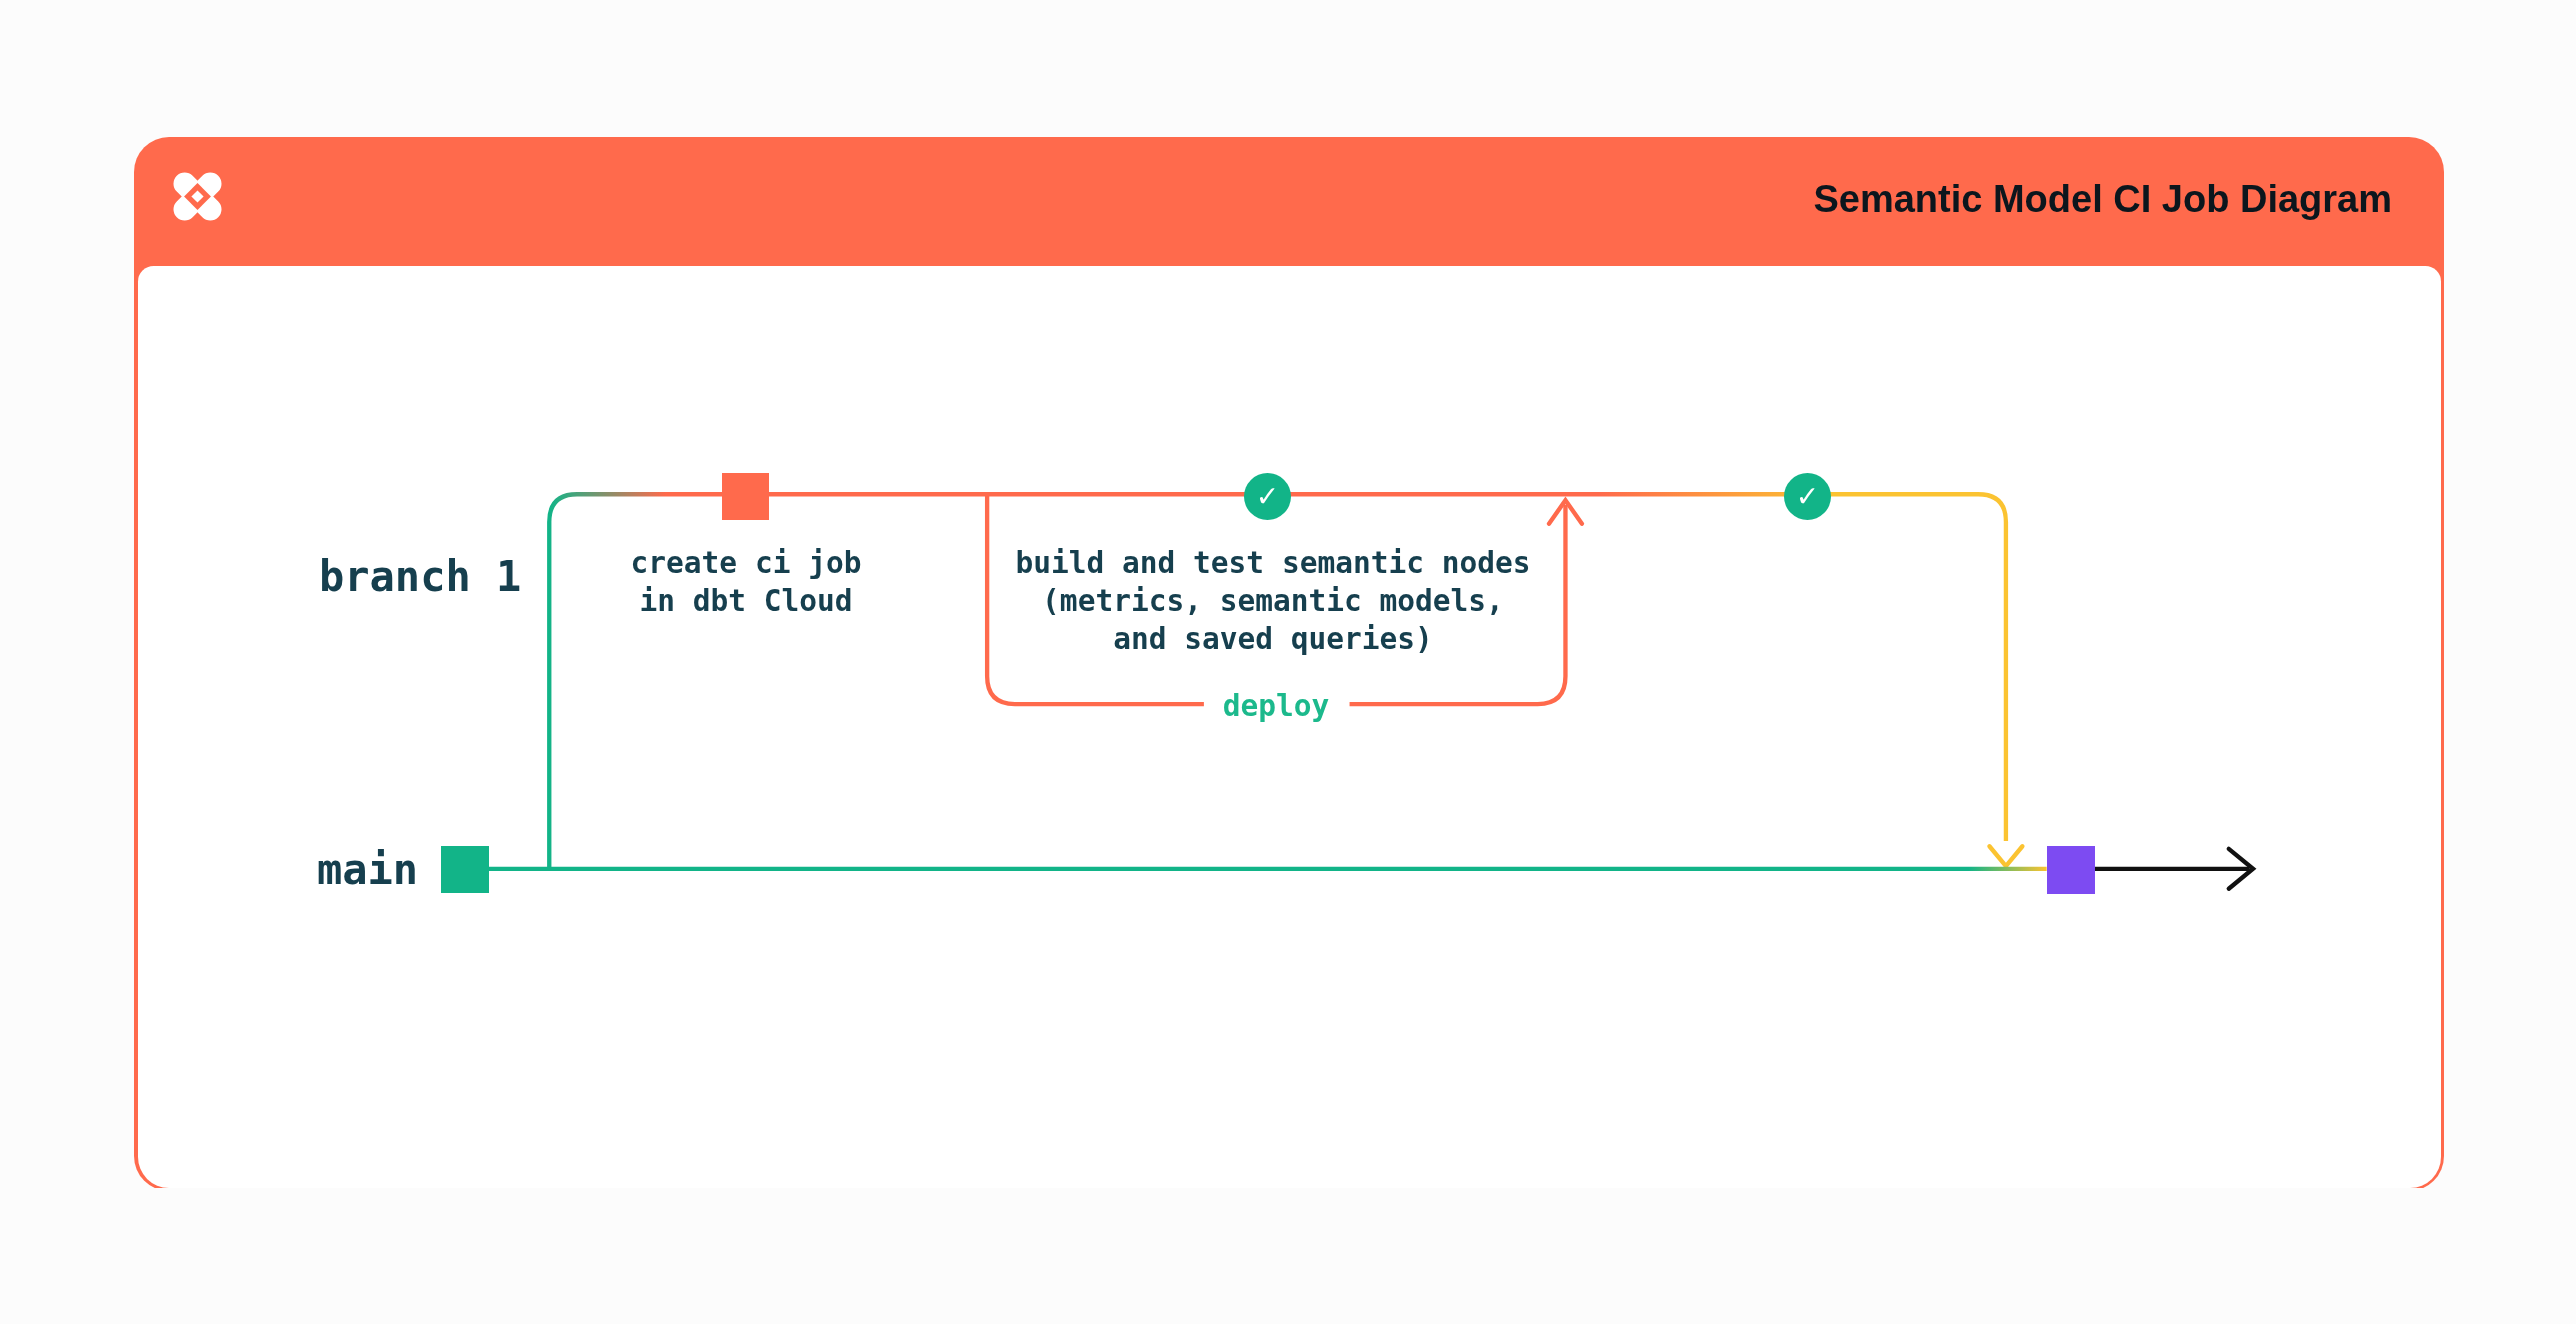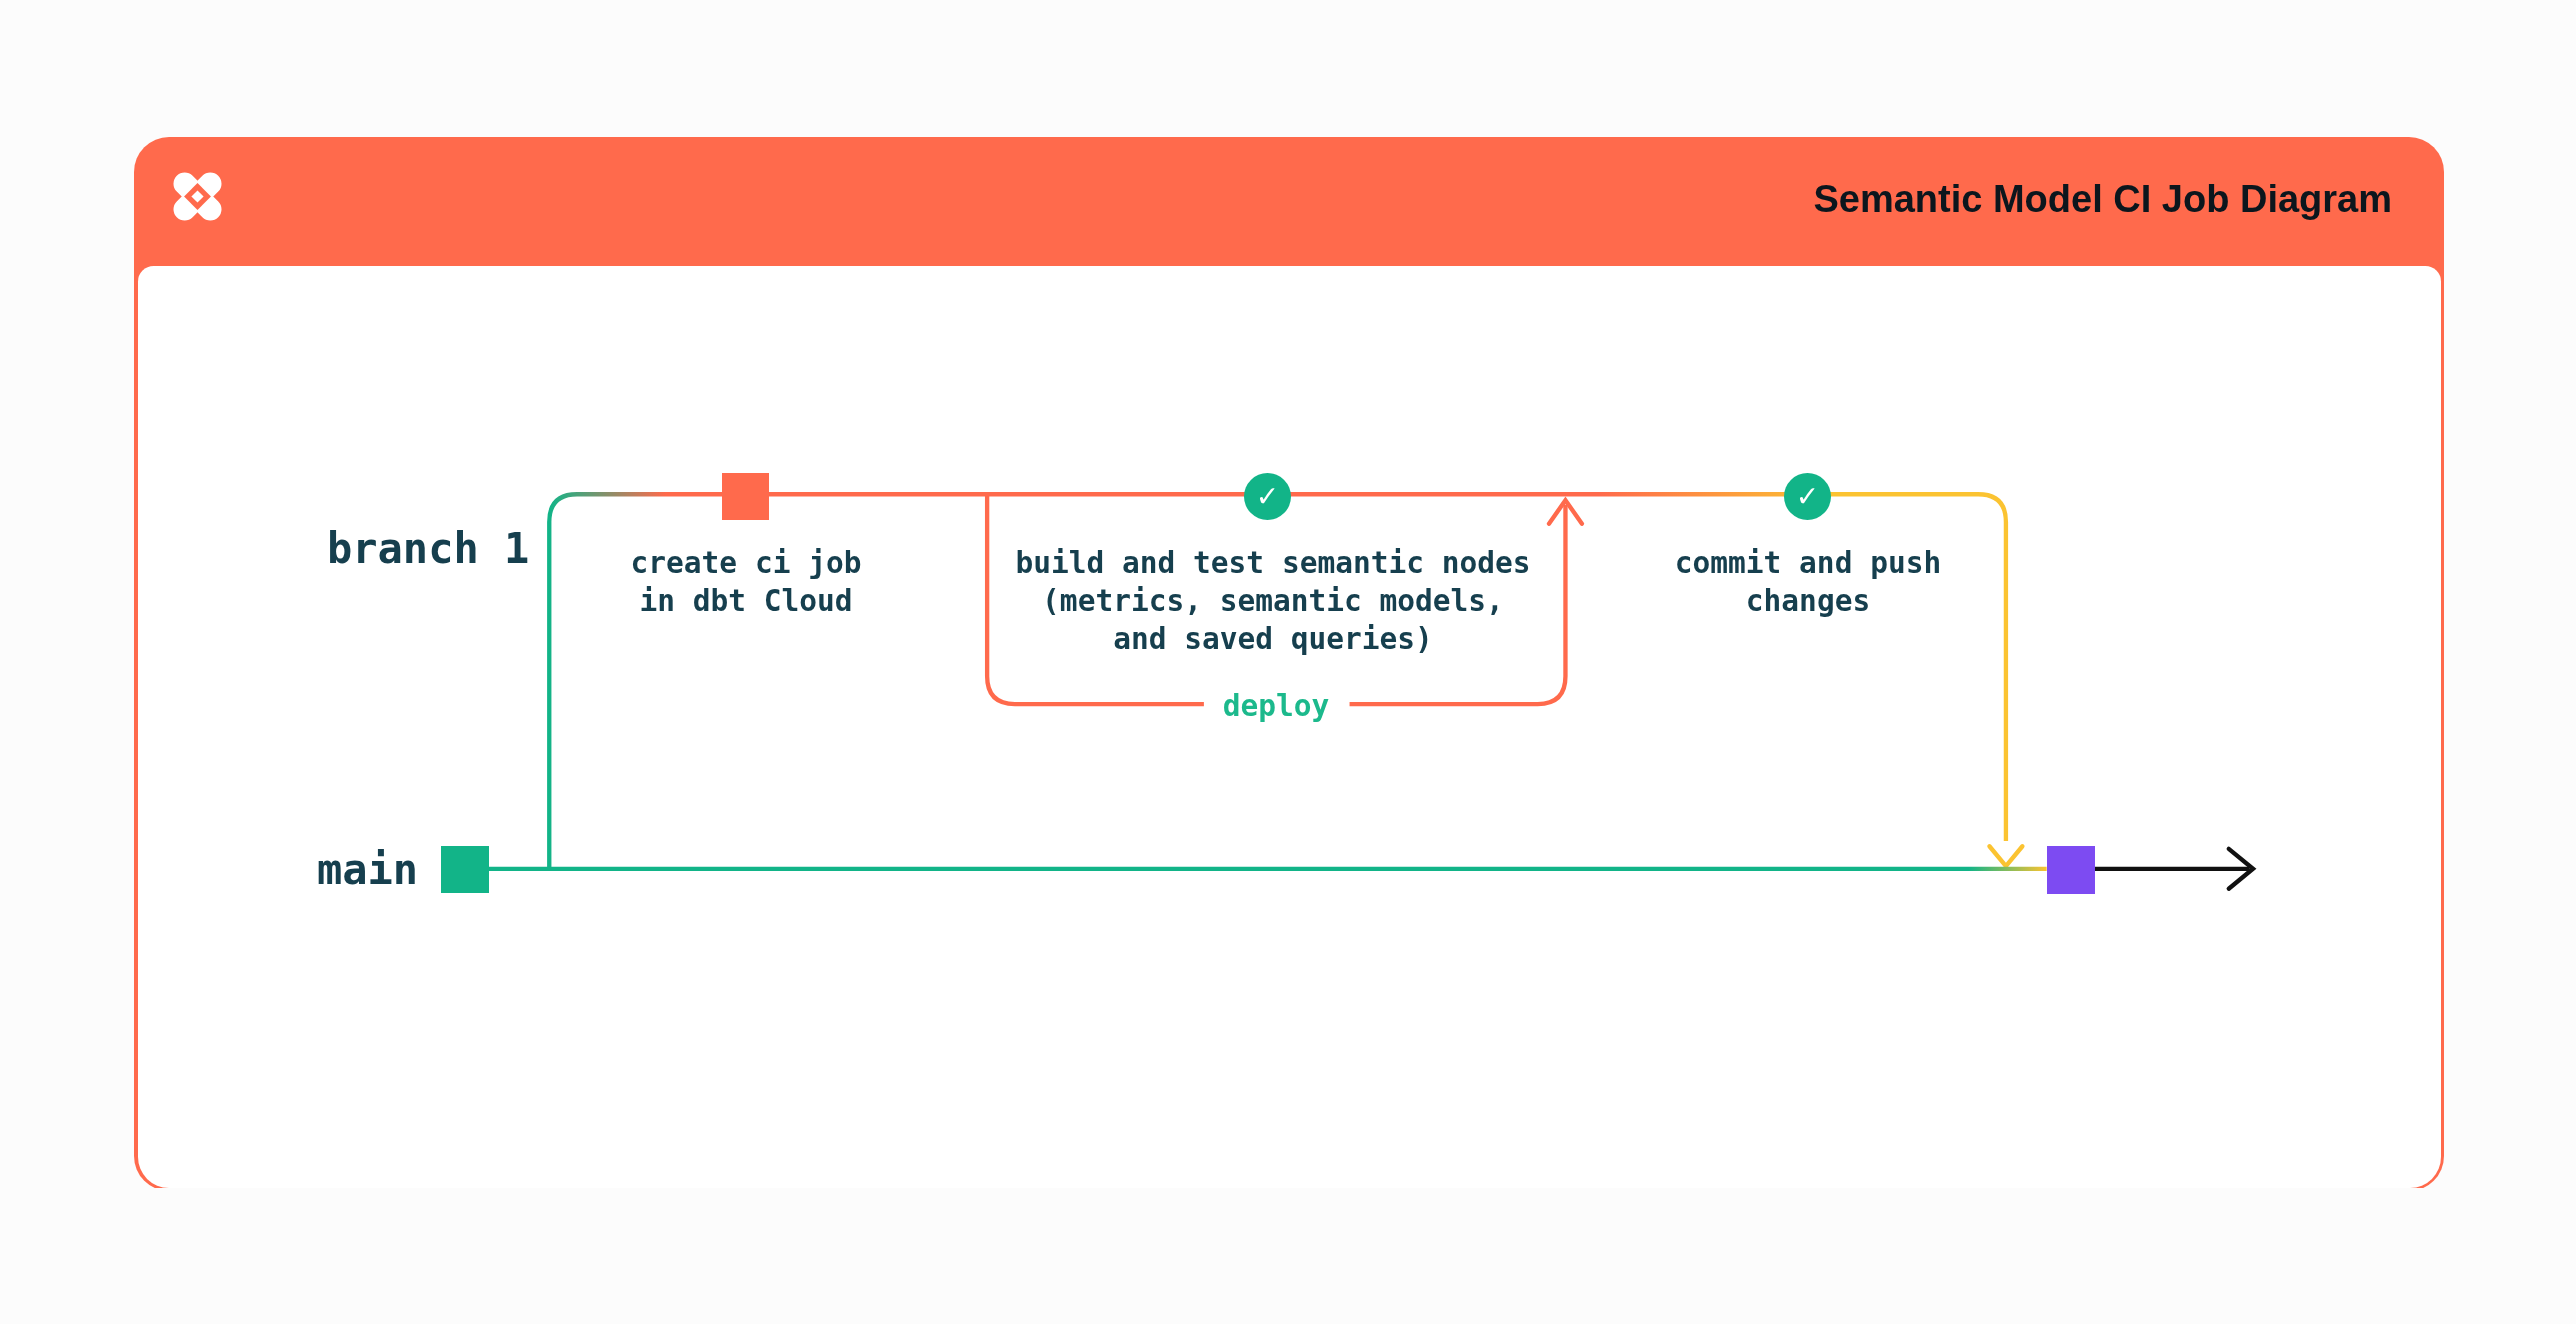--- a/index.html
+++ b/index.html
@@ -102,37 +102,36 @@
     <path d="M 560 1002 L 2360 1002" fill="none" stroke="url(#gradMain)" stroke-width="5"></path>
 
     <path d="M 2415 1002 L 2594 1002" fill="none" stroke="#111111" stroke-width="5"></path>
     <path d="M 2570 979 L 2598 1002 L 2570 1025" fill="none" stroke="#111111" stroke-width="5" stroke-linecap="round"></path>
 
     <path d="M 1138 572 L 1138 780 Q 1138 812 1170 812 L 1388 812" fill="none" stroke="#ff6a4c" stroke-width="5"></path>
     <path d="M 1556 812 L 1773 812 Q 1805 812 1805 780 L 1805 582" fill="none" stroke="#ff6a4c" stroke-width="5"></path>
     <path d="M 1786 604 L 1805 577 L 1824 604" fill="none" stroke="#ff6a4c" stroke-width="5" stroke-linecap="round"></path>
   </svg>
 
-  <div class="branch-name" style="left:319px; top:526px;margin-left:8px;">branch 1</div>
+  <div class="branch-name" style="left:319px; top:554px;">branch 1</div>
   <div class="branch-name" style="left:317px; top:847px;">main</div>
 
   <div class="node-square sq-orange"></div>
   <div class="node-square sq-green"></div>
   <div class="node-square sq-purple"></div>
 
   <div class="node-circle circle-1">
     <span>✓</span>
   </div>
   <div class="node-circle circle-2">
     <span>✓</span>
   </div>
 
   <div class="label" style="left:746px; top:544px;"><span>create ci job</span><br><span>in dbt Cloud</span></div>
 
   <div class="label" style="left:1273px; top:544px;"><span>build and test semantic nodes</span><br><span>(metrics, semantic models,</span><br><span>and saved queries)</span></div>
 
-  <div class="label" style="left:1808px; top:544px;"><span>commit and push</span><br><span>changes</span></div>
 
 
   <div class="success-label" style="left:1276px; top:689px;">deploy</div>
 
 </div>
 
 
 </body></html>

